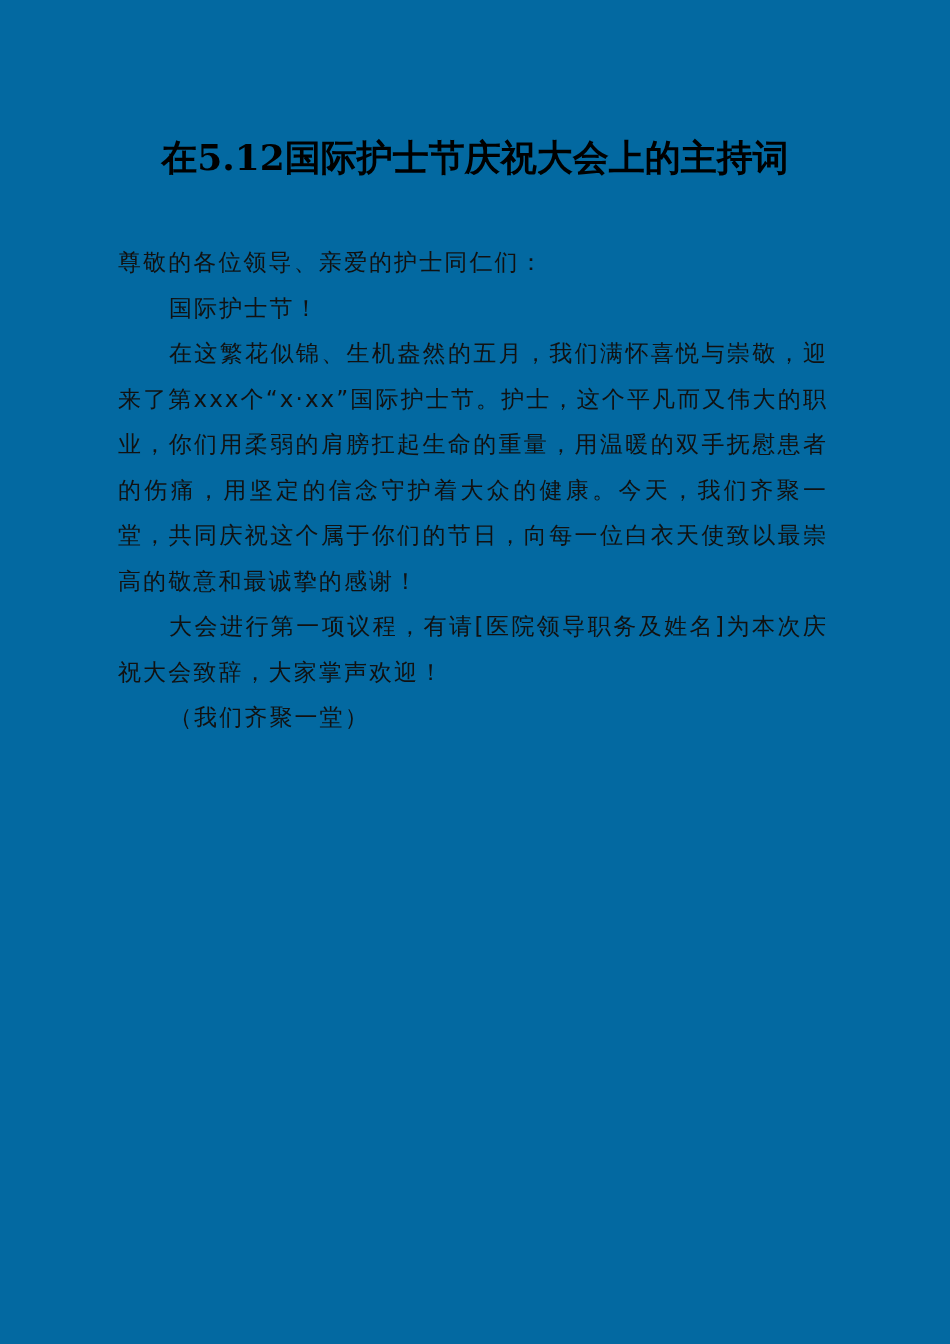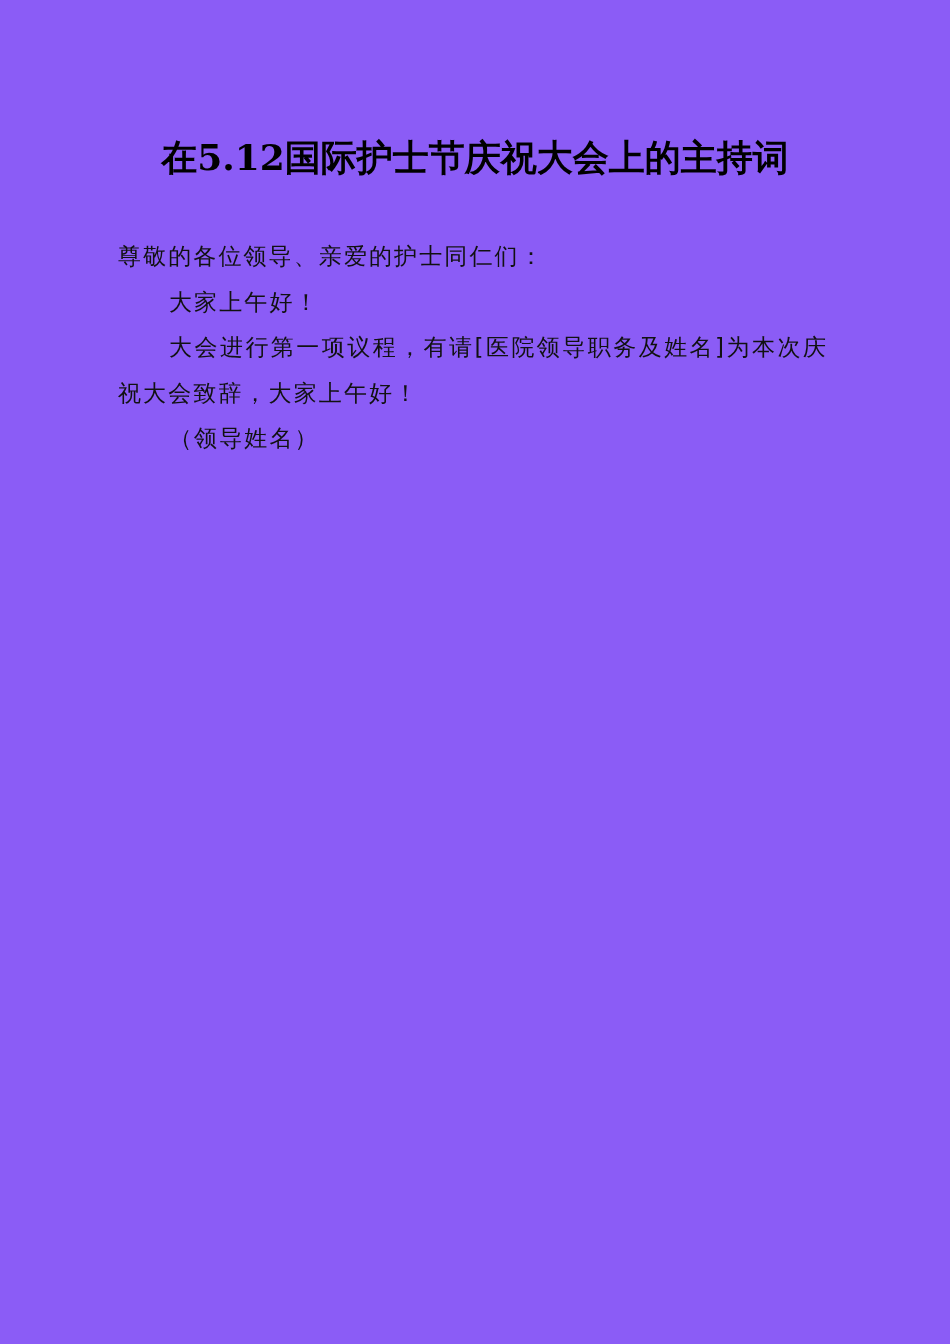--- a/index.html
+++ b/index.html
@@ -1,36 +1,37 @@
 <!DOCTYPE html>
 <html><head>
   <meta charset="utf-8">
   <style>
     html, body { margin: 0; padding: 0; background: #ffffff; }
     body { width: 950px; height: 1344px; position: relative; overflow: hidden; }
-    .page { position: absolute; left: 0; top: 0; width: 950px; height: 1344px; background: #8b5cf6; }
+    .page { position: absolute; left: 0; top: 0; width: 950px; height: 1344px; background: #0369a1; }
     .title {
       position: absolute; left: 0; top: 132px; width: 950px; text-align: center;
       font-family: "DejaVu Serif", "Liberation Serif", serif; font-weight: bold;
       font-size: 36px; line-height: 50px; color: #000; letter-spacing: 0px;
     }
     .body {
-      position: absolute; left: 118px; top: 234px; width: 710px;
+      position: absolute; left: 118px; top: 240px; width: 710px;
       font-family: "DejaVu Sans", "Liberation Sans", sans-serif;
       font-size: 23px; line-height: 45.5px; color: #111; letter-spacing: 2.1px;
       text-align: justify;
     }
     .body p { margin: 0; }
     .indent { text-indent: 51px; }
     .noindent { text-indent: 0; }
   </style>
 </head>
 <body>
 
 <div class="page">
   <div class="title">在5.12国际护士节庆祝大会上的主持词</div>
   <div class="body">
     <p class="noindent">尊敬的各位领导、亲爱的护士同仁们：</p>
-    <p class="indent">大家上午好！</p>
-    <p class="indent">大会进行第一项议程，有请[医院领导职务及姓名]为本次庆祝大会致辞，大家上午好！</p>
-    <p class="indent">（领导姓名）</p>
+    <p class="indent">国际护士节！</p>
+    <p class="indent">在这繁花似锦、生机盎然的五月，我们满怀喜悦与崇敬，迎来了第xxx个“x·xx”国际护士节。护士，这个平凡而又伟大的职业，你们用柔弱的肩膀扛起生命的重量，用温暖的双手抚慰患者的伤痛，用坚定的信念守护着大众的健康。今天，我们齐聚一堂，共同庆祝这个属于你们的节日，向每一位白衣天使致以最崇高的敬意和最诚挚的感谢！</p>
+    <p class="indent">大会进行第一项议程，有请[医院领导职务及姓名]为本次庆祝大会致辞，大家掌声欢迎！</p>
+    <p class="indent">（我们齐聚一堂）</p>
   </div>
 </div>
 
 </body></html>

